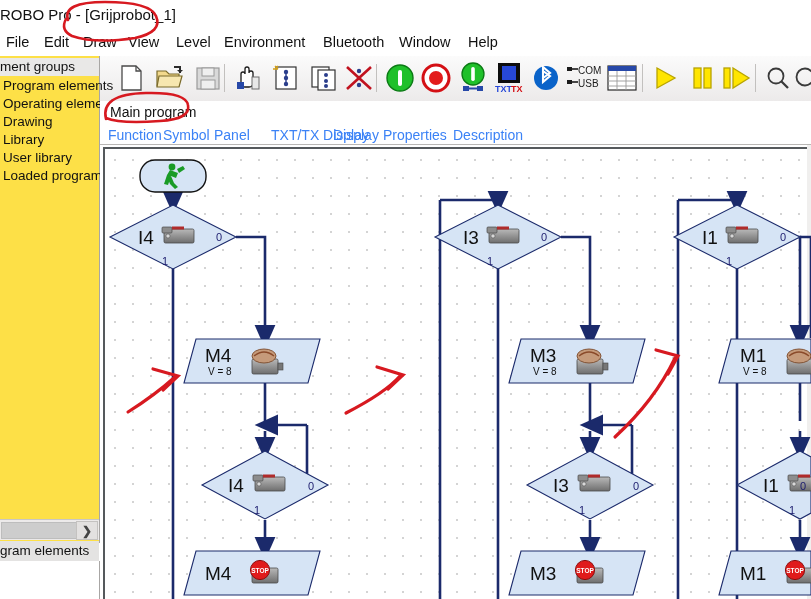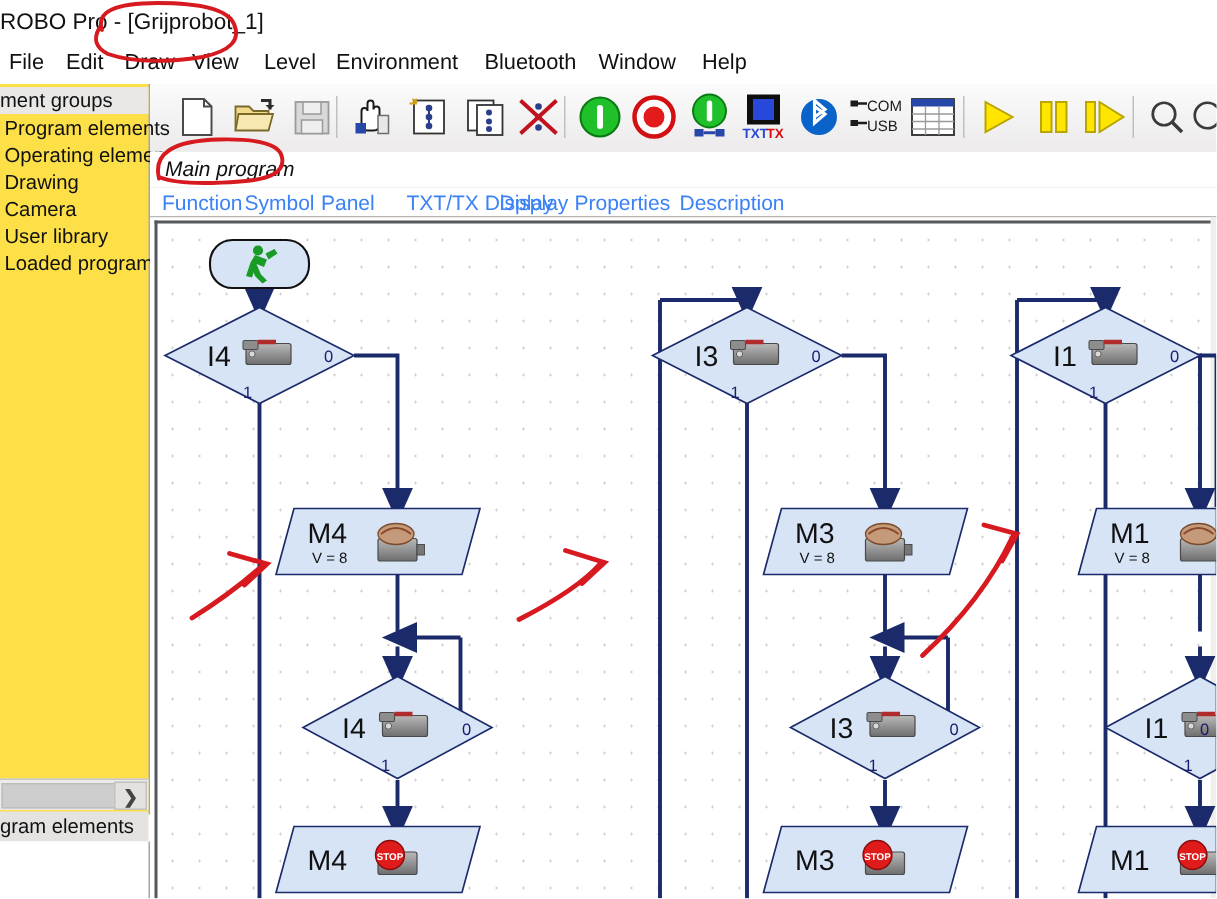--- a/index.html
+++ b/index.html
@@ -34,21 +34,21 @@
 
   .lp-scroll{position:absolute;left:0;top:519px;width:99px;height:20px;background:#eceaea;border-top:1px solid #c8c6c4;}
   .lp-scroll .thumb{position:absolute;left:1px;top:2px;width:74px;height:15px;background:#cdcdcd;border:1px solid #bdbdbd;}
   .lp-scroll .arrow{position:absolute;right:1px;top:1px;width:20px;height:17px;background:#e3e1e0;border:1px solid #c4c2c0;
         display:flex;align-items:center;justify-content:center;font-size:12px;font-weight:bold;color:#444;}
   .lp-foot{position:absolute;left:0;top:541px;width:99px;height:20px;background:#e4e3e2;text-align:right;}
   .lp-foot span{position:absolute;left:0;top:2px;font-size:13.5px;color:#111;white-space:nowrap;}
   .lp-bottomblank{position:absolute;left:0;top:561px;width:99px;height:38px;background:#ffffff;border-right:1px solid #a8a6a4;}
 
   
-  .docstrip{position:absolute;left:100px;top:101px;width:711px;height:24px;background:#ffffff;border-bottom:1px solid #c9c7c5;font-style:italic;}
+  .docstrip{position:absolute;left:100px;top:101px;width:711px;height:24px;background:#ffffff;border-bottom:1px solid #c9c7c5;}
   .docstrip .dtab{position:absolute;left:4px;top:1px;height:22px;padding:2px 8px 0 6px;font-size:14px;color:#111;}
 
   .tabstrip{position:absolute;left:100px;top:125px;width:711px;height:20px;background:#ffffff;}
   .tab{position:absolute;top:0;height:19px;font-size:14px;color:#3b82f6;white-space:nowrap;cursor:default;padding:2px 5px 0 5px;}
   .tab.active{font-weight:normal;border-bottom:2px solid #ffffff;}
   .tabline{position:absolute;left:100px;top:144px;width:711px;height:1px;background:#b9b7b5;}
 
   
   .canvaswrap{position:absolute;left:100px;top:145px;width:711px;height:454px;background:#ffffff;overflow:hidden;}
   .grid{position:absolute;left:0;top:0;width:711px;height:454px;
@@ -257,21 +257,21 @@
     <div class="lp-item" style="top:21px">
         <span>Program elements</span>
       </div>
     <div class="lp-item" style="top:39px">
         <span>Operating element</span>
       </div>
     <div class="lp-item" style="top:57px">
         <span>Drawing</span>
       </div>
     <div class="lp-item" style="top:75px">
-        <span>Camera</span>
+        <span>Library</span>
       </div>
     <div class="lp-item" style="top:93px">
         <span>User library</span>
       </div>
     <div class="lp-item" style="top:111px">
         <span>Loaded programs</span>
       </div>
   </div>
 
   <div class="lp-scroll">

